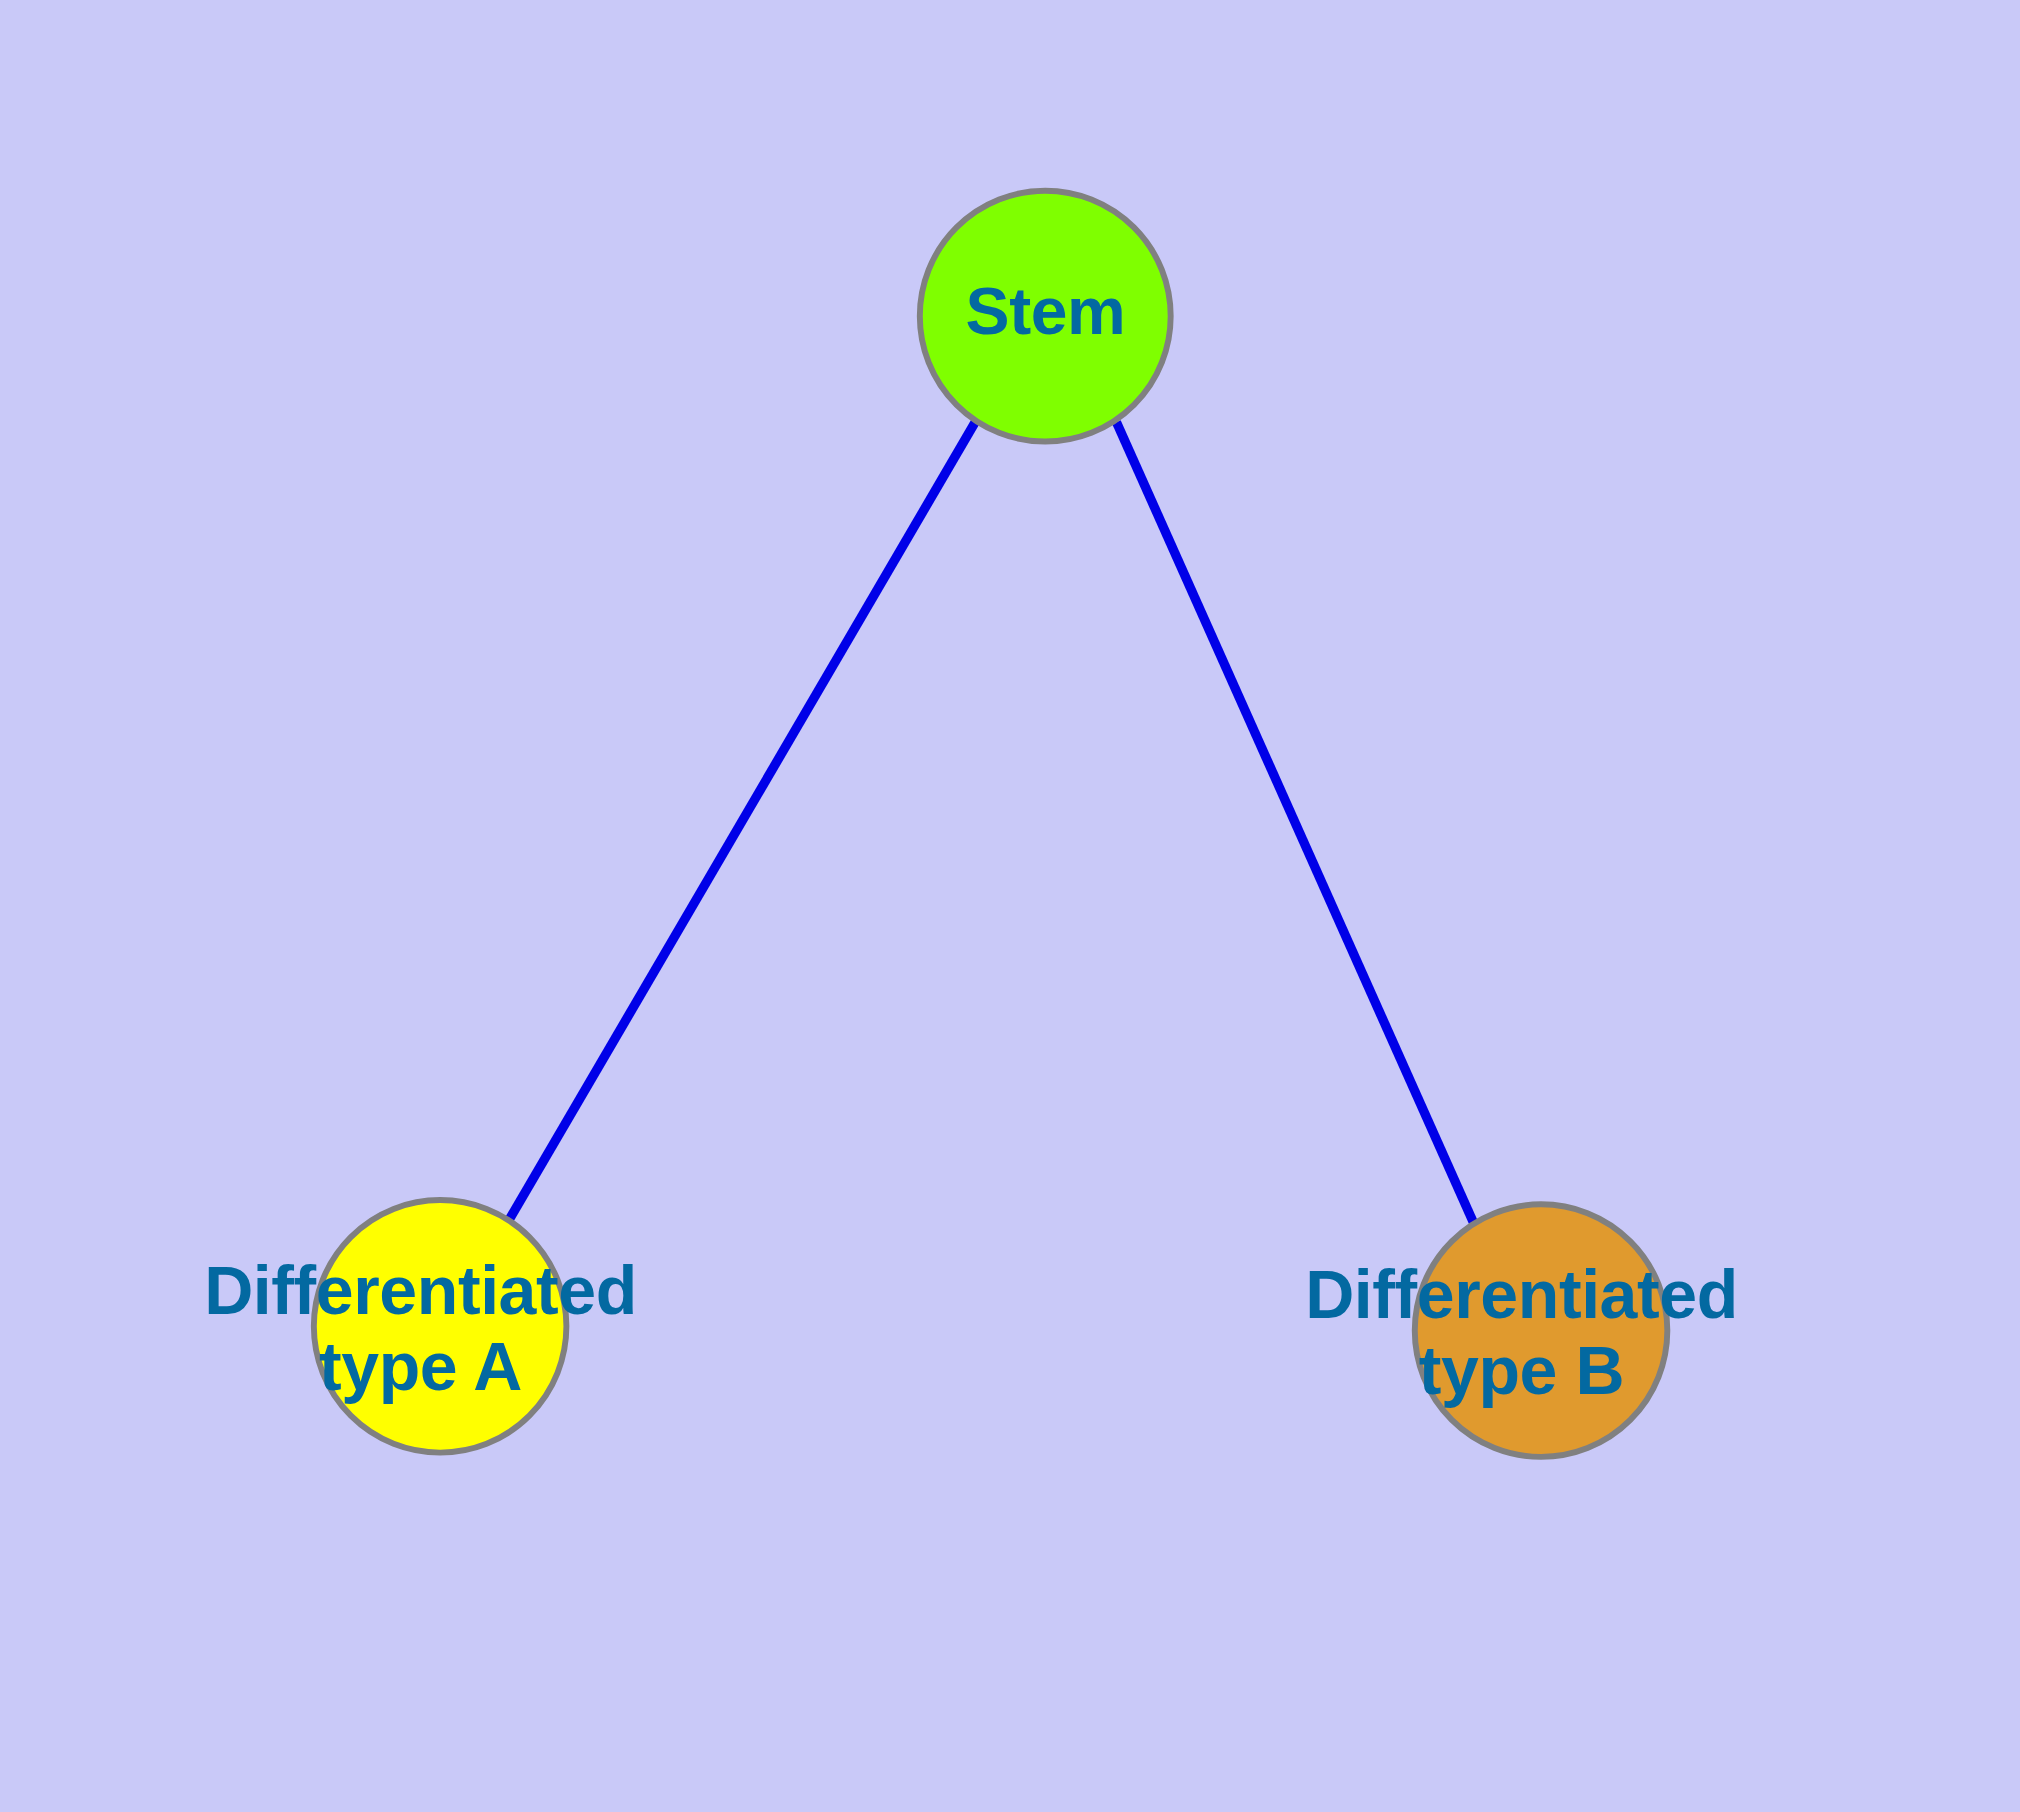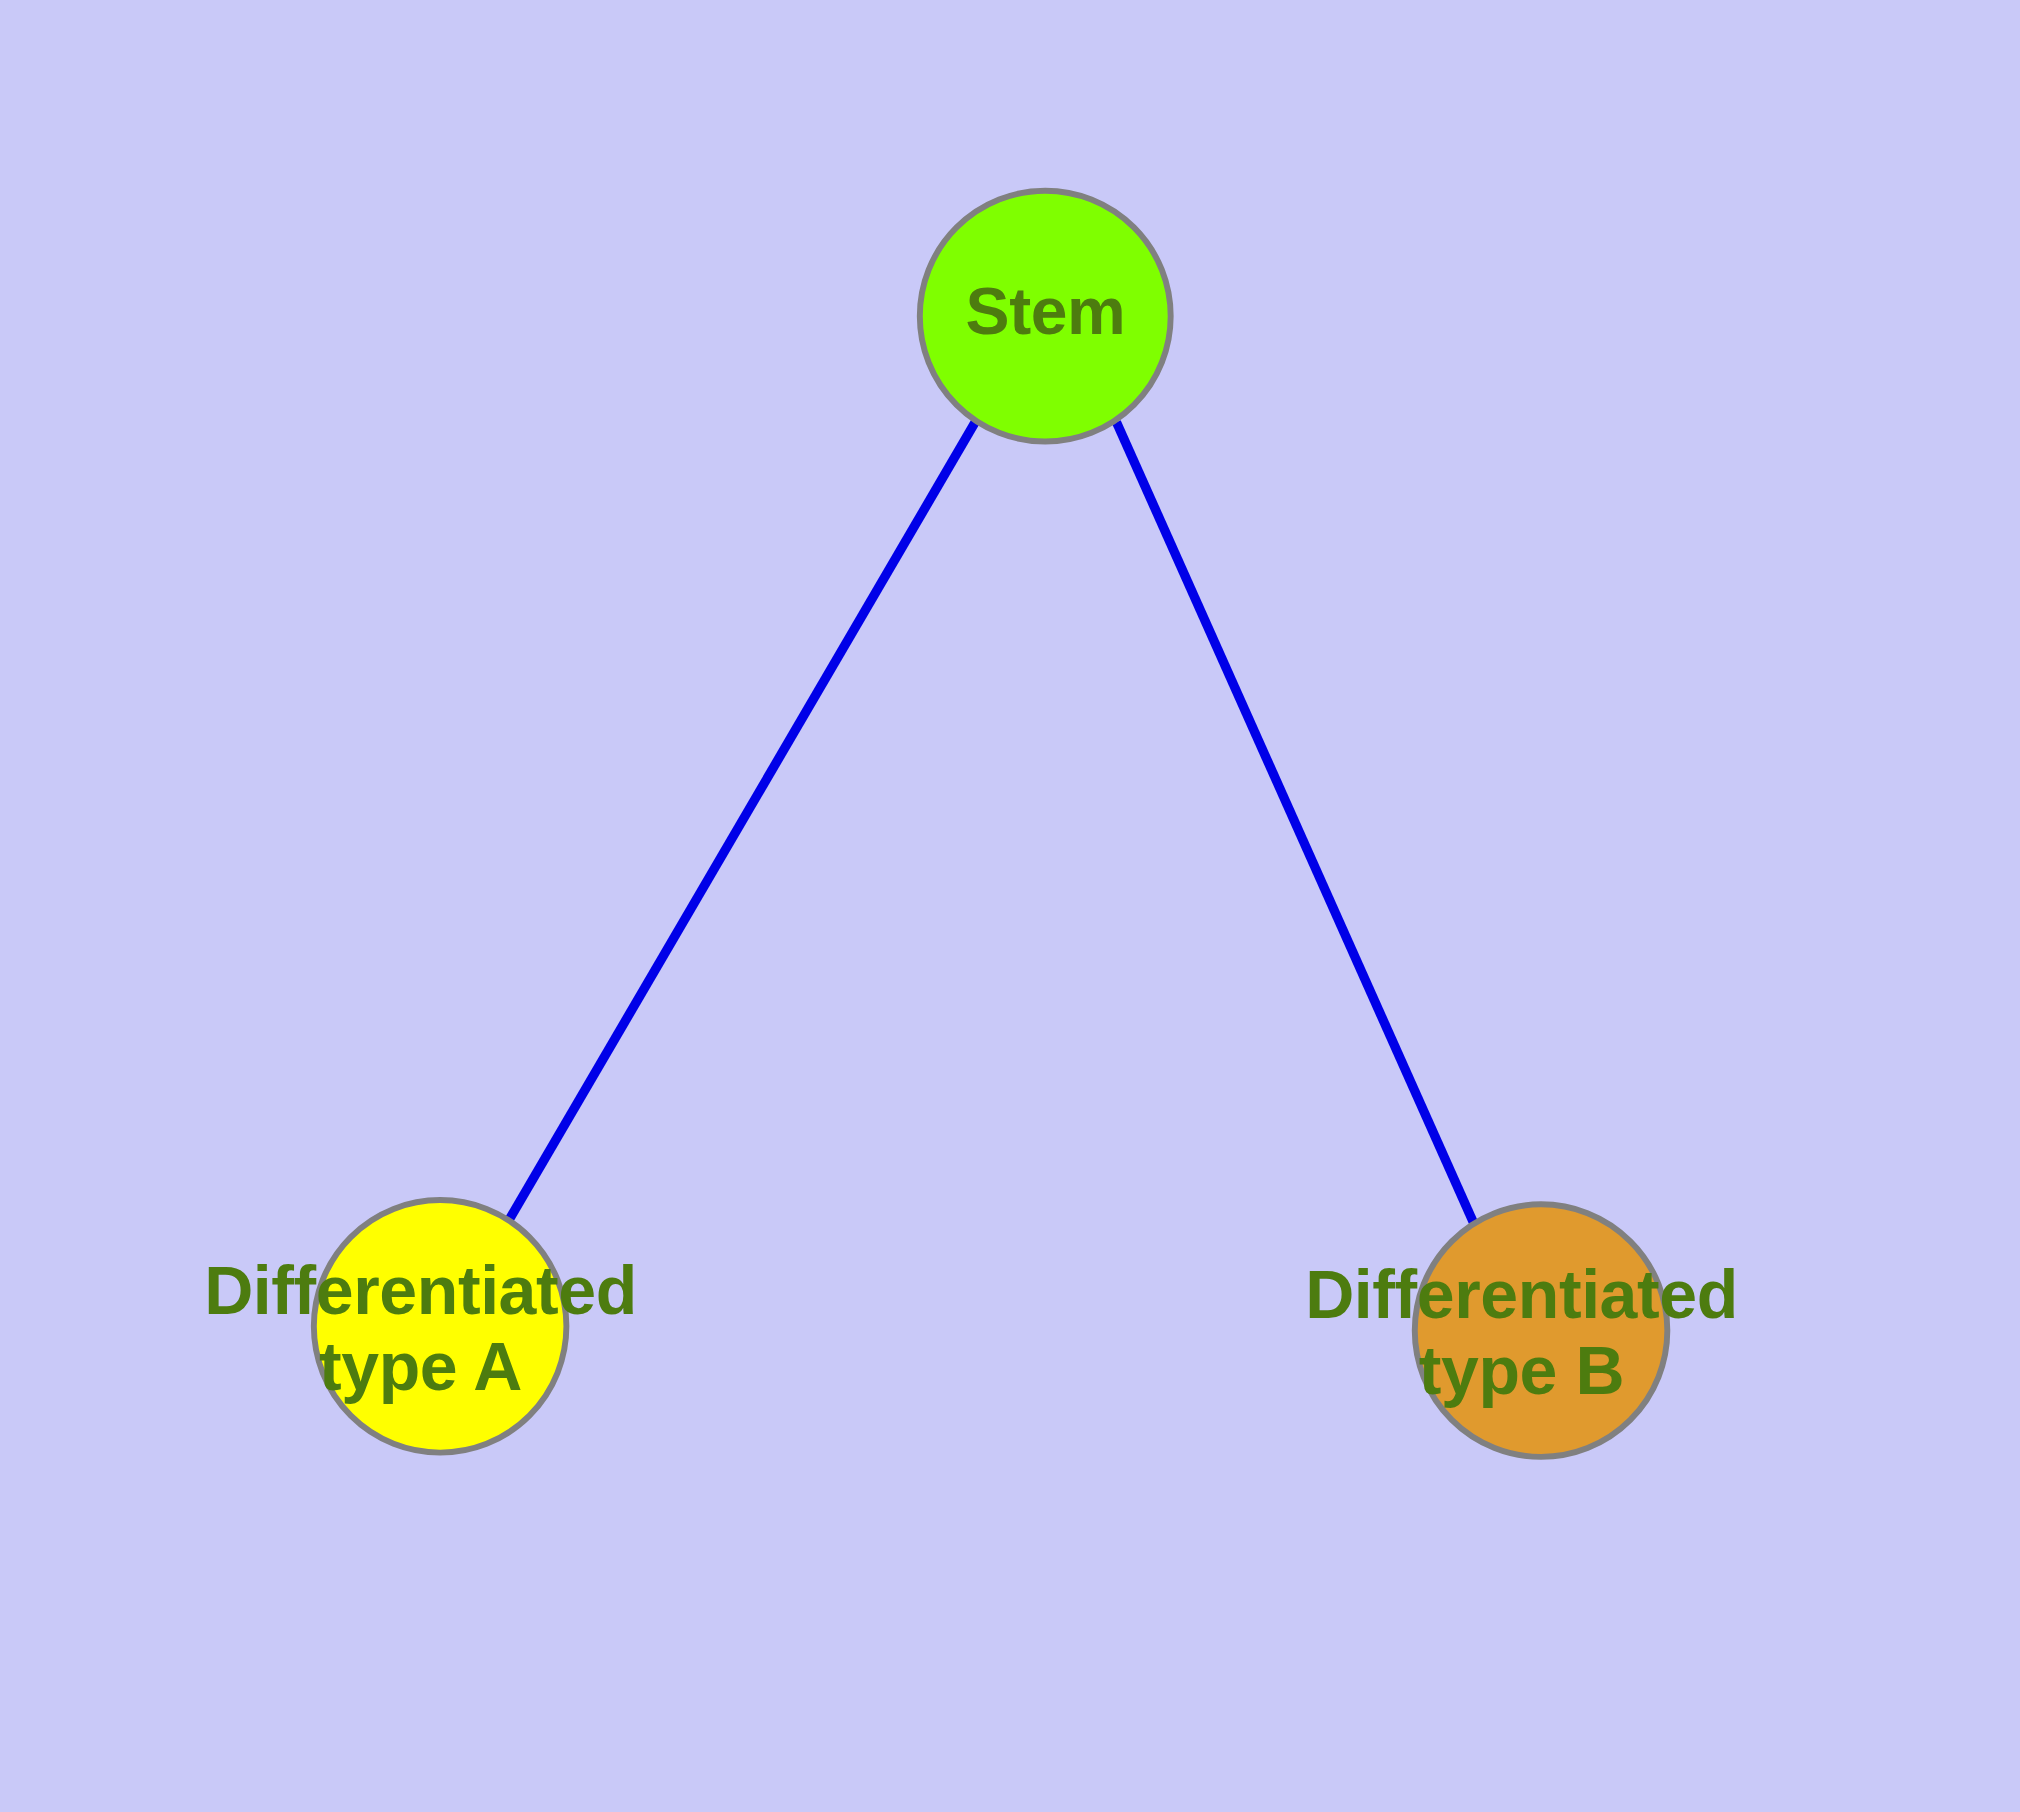--- a/index.html
+++ b/index.html
@@ -22,21 +22,21 @@
   }
   #graph-svg {
     position: absolute;
     left: 0; top: 0;
     width: 2021px;
     height: 1812px;
   }
   .node-label {
     position: absolute;
     font-weight: bold;
-    color: #4d7c0f;
+    color: #0369a1;
     text-align: center;
     line-height: 1.12;
     white-space: pre;
     pointer-events: none;
     letter-spacing: -0.4px;
   }
   #label-stem {
     font-size: 66px;
     left: 791px;
     top: 275px;

